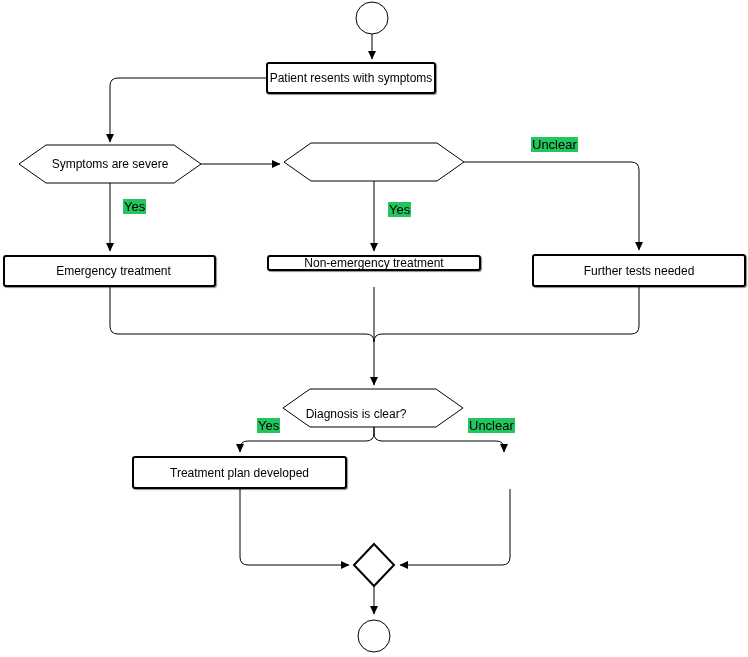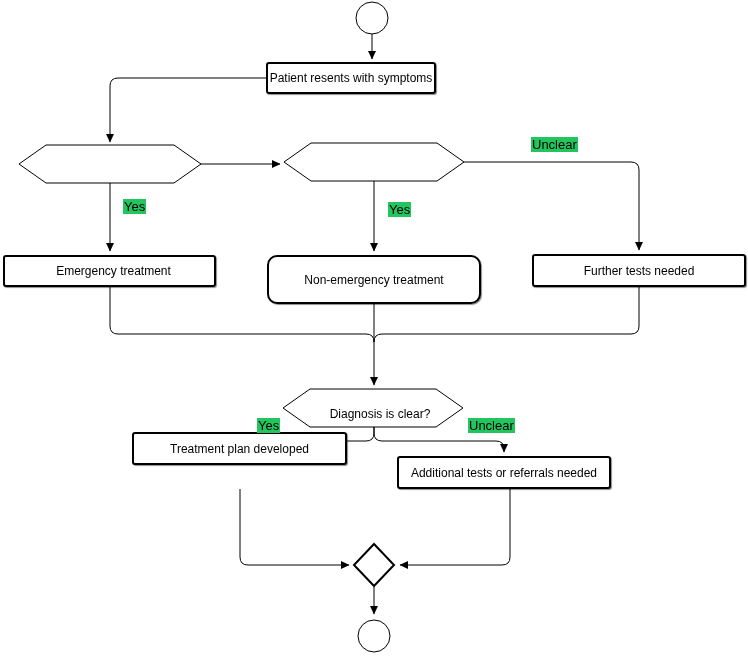--- a/index.html
+++ b/index.html
@@ -109,37 +109,35 @@
   </svg>
 
   <div class="node-box" style="left:266px; top:62px; width:170px; height:32px;">
     <span>Patient resents with symptoms</span>
   </div>
 
   <div class="node-box" style="left:3px; top:255px; width:213px; height:32px;padding-left:8px;">
     <span>Emergency treatment</span>
   </div>
 
-  <div class="node-box" style="left:267px; top:255px; width:214px; height:49px;border-radius:10px;">
+  <div class="node-box" style="left:267px; top:255px; width:214px; height:16px;">
     <span>Non-emergency treatment</span>
   </div>
 
   <div class="node-box" style="left:532px; top:254px; width:214px; height:33px;text-align:right;">
     <span>Further tests needed</span>
   </div>
 
-  <div class="node-box" style="left:132px; top:432px; width:215px; height:33px;">
+  <div class="node-box" style="left:132px; top:456px; width:215px; height:33px;">
     <span>Treatment plan developed</span>
   </div>
 
-  <div class="node-box" style="left:397px; top:456px; width:214px; height:33px;">
-    <span>Additional tests or referrals needed</span>
-  </div>
 
-  <div class="hex-label" style="left:290px; top:389px; width:180px; height:50px;">Diagnosis is clear?</div>
+  <div class="hex-label" style="left:19px; top:145px; width:182px; height:38px;">Symptoms are severe</div>
+  <div class="hex-label" style="left:266px; top:389px; width:180px; height:50px;">Diagnosis is clear?</div>
 
   <div class="edge-label" style="left:123px; top:199px;">Yes</div>
   <div class="edge-label" style="left:388px; top:202px;">Yes</div>
   <div class="edge-label" style="left:531px; top:137px;">Unclear</div>
   <div class="edge-label" style="left:257px; top:418px;">Yes</div>
   <div class="edge-label" style="left:468px; top:418px;">Unclear</div>
 
 </div>
 
 </body></html>

